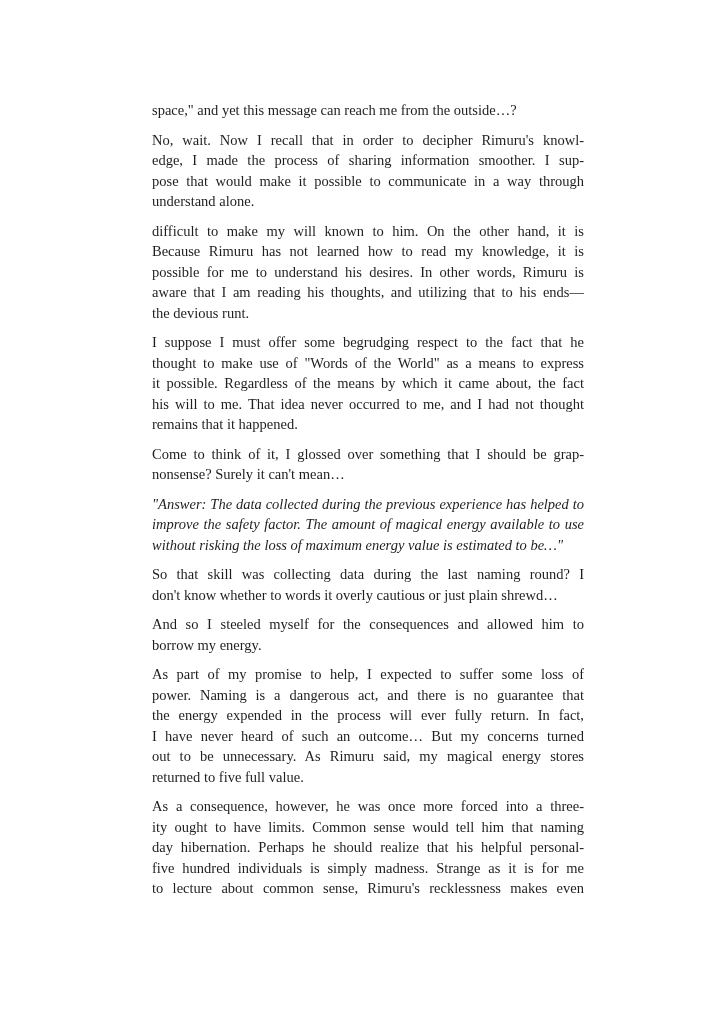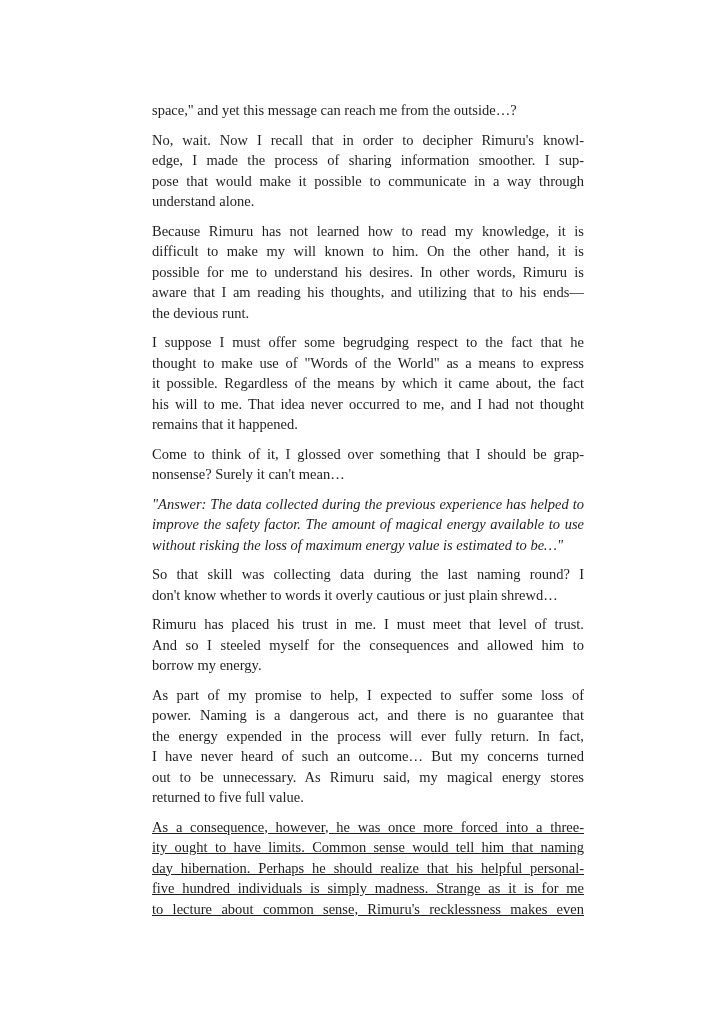--- a/index.html
+++ b/index.html
@@ -22,21 +22,20 @@
     font-family: "Liberation Serif", "DejaVu Serif", serif;
     font-size: 14.5px;
     line-height: 20.5px;
     color: #1e1e1e;
   }
   .paragraph {
     margin: 0 0 9px 0;
   }
   .paragraph:last-child {
     margin-bottom: 8px;
-    text-decoration: underline;
   }
   .paragraph.italic .line {
     font-style: italic;
   }
   .line {
     text-align: justify;
     text-align-last: justify;
     white-space: normal;
     overflow: hidden;
   }
@@ -52,22 +51,22 @@
       <div class="paragraph">
         <div class="line para-end">space," and yet this message can reach me from the outside…?</div>
       </div>
       <div class="paragraph">
         <div class="line">No, wait. Now I recall that in order to decipher Rimuru's knowl-</div>
         <div class="line">edge, I made the process of sharing information smoother. I sup-</div>
         <div class="line">pose that would make it possible to communicate in a way through</div>
         <div class="line para-end">understand alone.</div>
       </div>
       <div class="paragraph">
+        <div class="line">difficult to make my will known to him. On the other hand, it is</div>
         <div class="line">Because Rimuru has not learned how to read my knowledge, it is</div>
-        <div class="line">difficult to make my will known to him. On the other hand, it is</div>
         <div class="line">possible for me to understand his desires. In other words, Rimuru is</div>
         <div class="line">aware that I am reading his thoughts, and utilizing that to his ends—</div>
         <div class="line para-end">the devious runt.</div>
       </div>
       <div class="paragraph">
         <div class="line">I suppose I must offer some begrudging respect to the fact that he</div>
         <div class="line">thought to make use of "Words of the World" as a means to express</div>
         <div class="line">it possible. Regardless of the means by which it came about, the fact</div>
         <div class="line">his will to me. That idea never occurred to me, and I had not thought</div>
         <div class="line para-end">remains that it happened.</div>
@@ -79,21 +78,20 @@
       <div class="paragraph italic">
         <div class="line">"Answer: The data collected during the previous experience has helped to</div>
         <div class="line">improve the safety factor. The amount of magical energy available to use</div>
         <div class="line para-end">without risking the loss of maximum energy value is estimated to be…"</div>
       </div>
       <div class="paragraph">
         <div class="line">So that skill was collecting data during the last naming round? I</div>
         <div class="line para-end">don't know whether to words it overly cautious or just plain shrewd…</div>
       </div>
       <div class="paragraph">
-        <div class="line">Rimuru has placed his trust in me. I must meet that level of trust.</div>
         <div class="line">And so I steeled myself for the consequences and allowed him to</div>
         <div class="line para-end">borrow my energy.</div>
       </div>
       <div class="paragraph">
         <div class="line">As part of my promise to help, I expected to suffer some loss of</div>
         <div class="line">power. Naming is a dangerous act, and there is no guarantee that</div>
         <div class="line">the energy expended in the process will ever fully return. In fact,</div>
         <div class="line">I have never heard of such an outcome… But my concerns turned</div>
         <div class="line">out to be unnecessary. As Rimuru said, my magical energy stores</div>
         <div class="line para-end">returned to five full value.</div>

